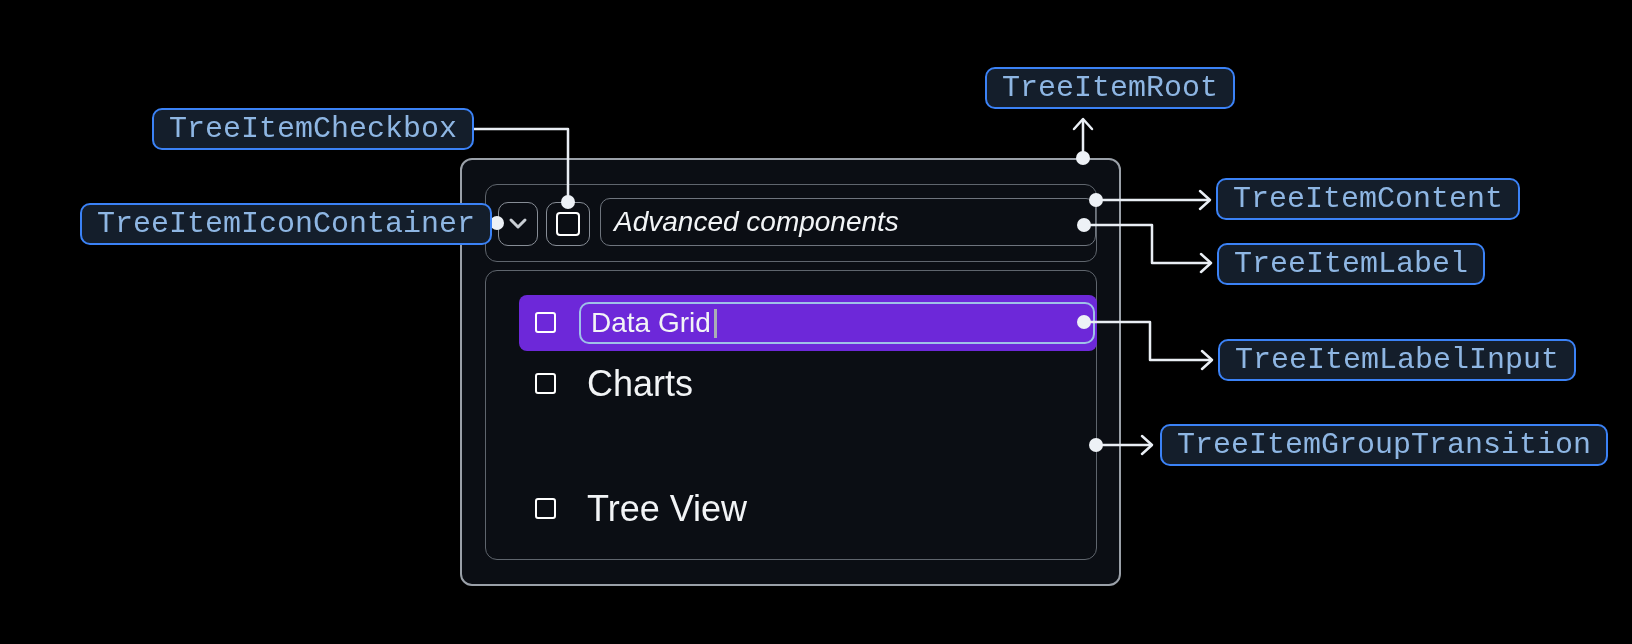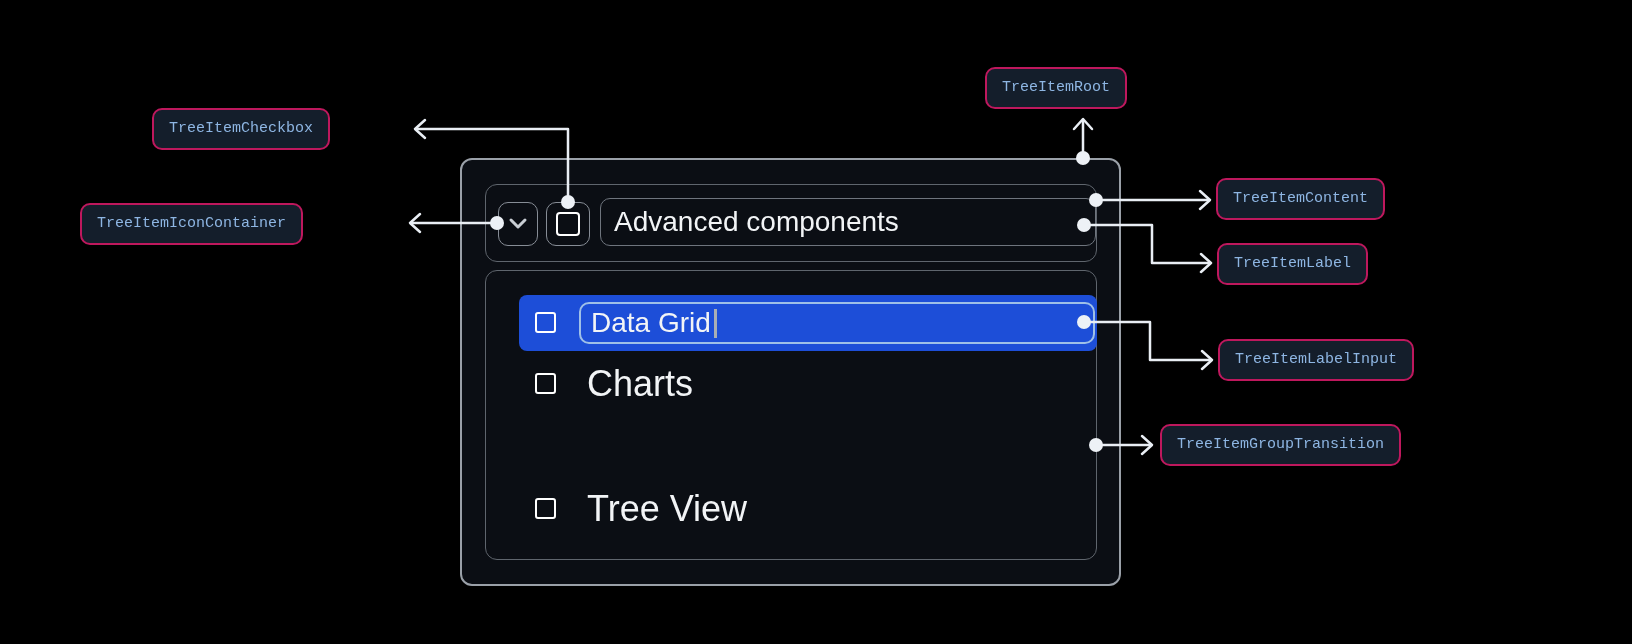--- a/index.html
+++ b/index.html
@@ -14,41 +14,42 @@
   svg.connectors{position:absolute;left:0;top:0;pointer-events:none;}
   .conn{stroke:#E9EEF4;stroke-width:2.5;fill:none;stroke-linecap:round;stroke-linejoin:round;}
   .dot{fill:#EDF1F6;stroke:none;}
 
   
   .badge{
     position:absolute;
     height:38px;
     line-height:38px;
     padding:0 15px;
-    border:2px solid #be185d;
+    border:2px solid #3b82f6;
     border-radius:10px;
     background:#141E2B;
     color:#8EB6E3;
     font-family:"Liberation Mono", monospace;
-    font-size:15px;
+    font-size:30px;
     white-space:nowrap;
     text-align:center;
   }
 
   
   .root-box{
     position:absolute;left:460px;top:158px;width:657px;height:424px;
     background:#0B0E14;
     border:2px solid #9AA0A8;
     border-radius:12px;
   }
   .content-box{
     position:absolute;left:23px;top:24px;width:610px;height:76px;
     border:1.5px solid #5F656D;
     border-radius:12px;
+    font-style:italic;
   }
   .icon-container{
     position:absolute;left:12px;top:17px;width:38px;height:42px;
     border:1.5px solid #878D96;border-radius:10px;
     display:flex;align-items:center;justify-content:center;
   }
   .checkbox-container{
     position:absolute;left:60px;top:17px;width:42px;height:42px;
     border:1.5px solid #878D96;border-radius:10px;
     display:flex;align-items:center;justify-content:center;
@@ -67,21 +68,21 @@
   .group-box{
     position:absolute;left:23px;top:110px;width:610px;height:288px;
     border:1.5px solid #5F656D;
     border-radius:12px;
   }
   .row{
     position:absolute;left:33px;width:578px;height:56px;
     border-radius:8px;
     display:flex;align-items:center;
   }
-  .row.selected{background:#1d4ed8;}
+  .row.selected{background:#6d28d9;}
   .row .cb{
     position:absolute;left:16px;top:50%;margin-top:-11px;
     width:17px;height:17px;border:2.5px solid #FFFFFF;border-radius:3px;
   }
   .row .row-label{
     position:absolute;left:68px;color:#F2F4F6;font-size:36px;white-space:nowrap;
   }
   .label-input{
     position:absolute;left:60px;top:7px;width:502px;height:38px;
     border:2px solid #9FC0E8;border-radius:10px;

